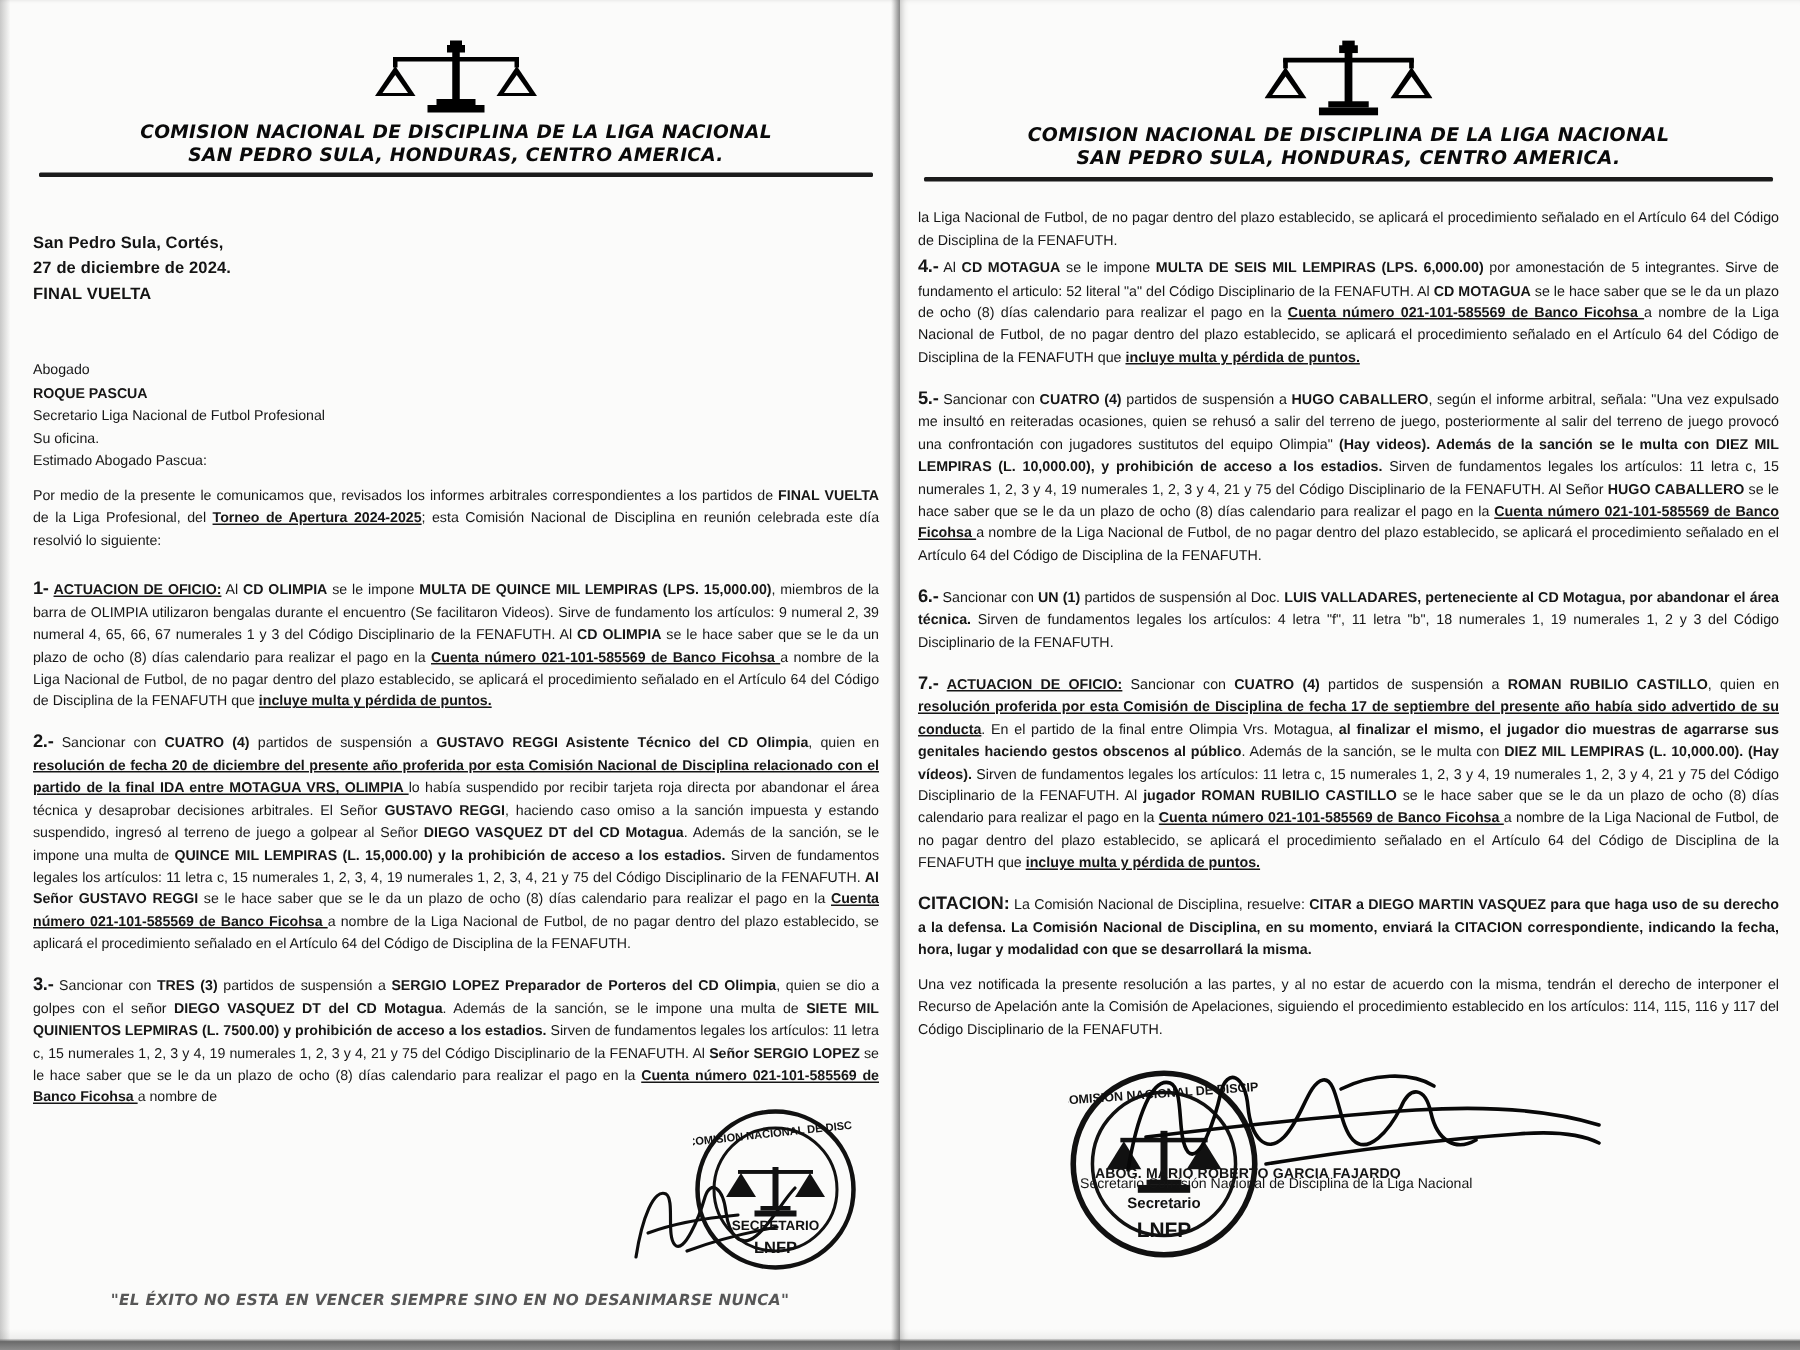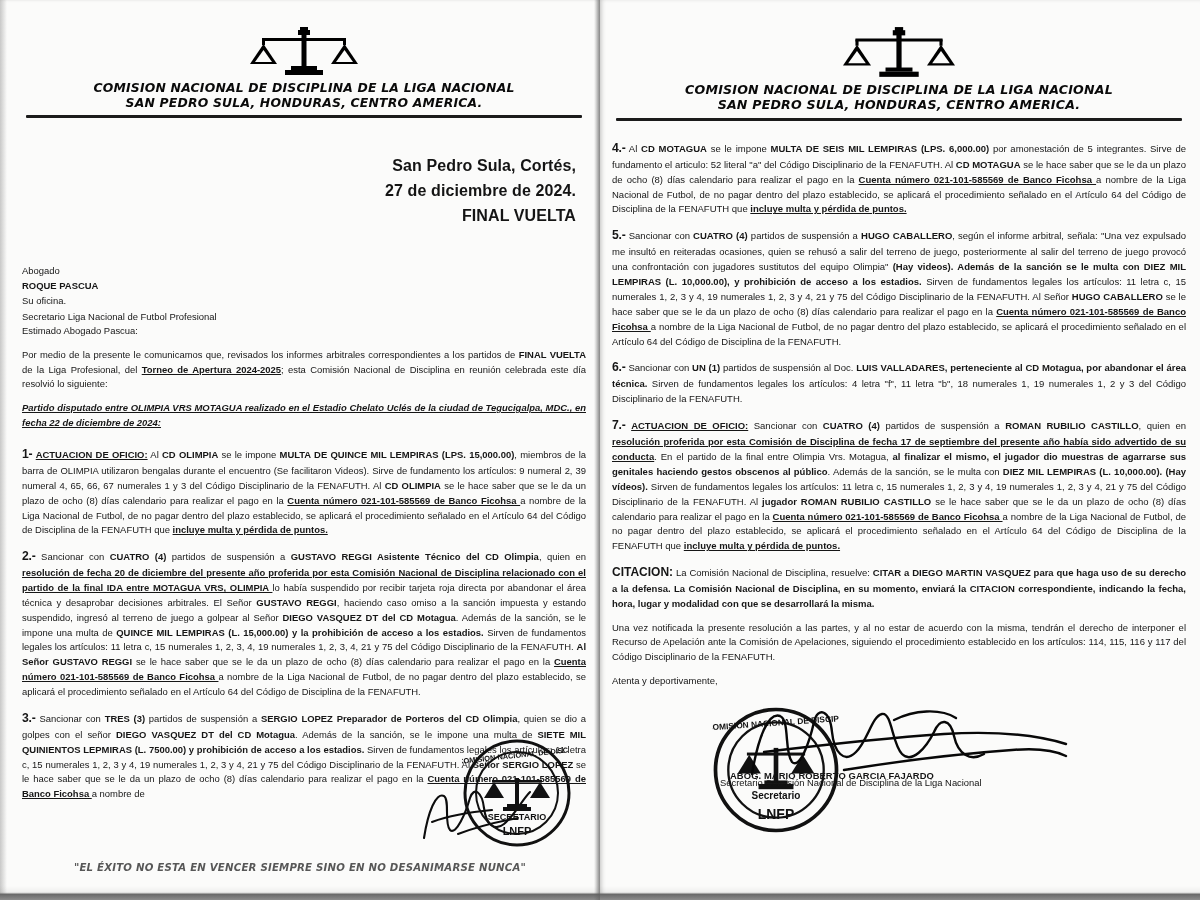--- a/index.html
+++ b/index.html
@@ -94,26 +94,25 @@
     text-align: justify;
     color: #161616;
   }
   .page-right .body { font-size: 9.5px; line-height: 1.565; }
   .body p { margin: 0 0 9px 0; }
   .tight { margin-bottom: 0 !important; }
   b, .b { font-weight: 700; }
   .u { text-decoration: underline; }
 
   .dateblock {
-    text-align: right;
-    font-weight: 700;
-    font-size: 16px;
+    font-weight: 700;
+    font-size: 11px;
     line-height: 1.55;
     margin-top: 36px;
-    margin-right: 10px;
+    margin-right: 24px;
     letter-spacing: .1px;
   }
   .addr {
     margin-top: 34px;
     line-height: 1.62;
   }
   .addr div { white-space: nowrap; }
   .greet { margin-top: 20px; }
   .intro { margin-top: 18px; }
   .matchline {
@@ -223,29 +222,28 @@
       <div>San Pedro Sula, Cortés,</div>
       <div>27 de diciembre de 2024.</div>
       <div>FINAL VUELTA</div>
     </div>
 
     <div class="body">
 
       <div class="addr">
         <div>Abogado</div>
         <div class="b">ROQUE PASCUA</div>
+        <div>Secretario Liga Nacional de Futbol Profesional</div>
         <div>Su oficina.</div>
-        <div>Secretario Liga Nacional de Futbol Profesional</div>
       </div>
 
       <p class="greet">Estimado Abogado Pascua:</p>
 
       <p class="intro">Por medio de la presente le comunicamos que, revisados los informes arbitrales correspondientes a los partidos de <b>FINAL VUELTA</b> de la Liga Profesional, del <b class="u">Torneo de Apertura 2024-2025</b>; esta Comisión Nacional de Disciplina en reunión celebrada este día resolvió lo siguiente:</p>
 
-      <p class="matchline">Partido disputado entre OLIMPIA VRS MOTAGUA realizado en el Estadio Chelato Uclés de la ciudad de Tegucigalpa, MDC., en fecha 22 de diciembre de 2024:</p>
 
       <div class="items">
 
         <p class="item"><span class="num">1-</span> <b class="u">ACTUACION DE OFICIO:</b><span> Al <b>CD OLIMPIA</b> se le  impone <b>MULTA DE QUINCE MIL LEMPIRAS (LPS. 15,000.00)</b>, miembros de la barra de OLIMPIA utilizaron bengalas durante el encuentro (Se facilitaron Videos). Sirve de fundamento los artículos: 9 numeral 2, 39 numeral 4, 65, 66, 67 numerales 1 y 3 del Código Disciplinario de la FENAFUTH. Al <b>CD OLIMPIA</b> se le hace saber que se le da un plazo de ocho (8) días calendario para realizar el pago en la <b class="u">Cuenta número 021-101-585569 de Banco Ficohsa </b>a nombre de la Liga Nacional de Futbol, de no pagar dentro del plazo establecido, se aplicará el procedimiento señalado en el Artículo 64 del Código de Disciplina de la FENAFUTH que <b class="u">incluye multa y pérdida de puntos.</b></span></p>
 
         <p class="item"><span class="num">2.-</span> <span>Sancionar con <b>CUATRO (4)</b> partidos de suspensión a <b>GUSTAVO REGGI Asistente Técnico del CD Olimpia</b>, quien en <b class="u">resolución de fecha 20 de diciembre del presente año proferida por esta Comisión Nacional de Disciplina relacionado con el partido de la final IDA entre MOTAGUA VRS, OLIMPIA </b> lo había suspendido por recibir tarjeta roja directa por abandonar el área técnica y desaprobar decisiones arbitrales. El Señor <b>GUSTAVO REGGI</b>, haciendo caso omiso a la sanción impuesta y estando suspendido, ingresó al terreno de juego a golpear al Señor <b>DIEGO VASQUEZ DT del CD Motagua</b>. Además de la sanción, se le impone una multa de <b>QUINCE MIL LEMPIRAS (L. 15,000.00) y la prohibición de acceso a los estadios.</b> Sirven de fundamentos legales los artículos: 11 letra c, 15 numerales 1, 2, 3, 4, 19 numerales 1, 2, 3, 4, 21 y 75 del Código Disciplinario de la FENAFUTH. <b>Al Señor GUSTAVO REGGI</b> se le hace saber que se le da un plazo de ocho (8) días calendario para realizar el pago en la <b class="u">Cuenta número 021-101-585569 de Banco Ficohsa </b>a nombre de la Liga Nacional de Futbol, de no pagar dentro del plazo establecido, se aplicará el procedimiento señalado en el Artículo 64 del Código de Disciplina de la FENAFUTH.</span></p>
 
         <p class="item"><span class="num">3.-</span> <span>Sancionar con <b>TRES (3)</b> partidos de suspensión a <b>SERGIO LOPEZ Preparador de Porteros del CD Olimpia</b>, quien se dio a golpes con el señor <b>DIEGO VASQUEZ DT del CD Motagua</b>. Además de la sanción, se le impone una multa de <b>SIETE MIL QUINIENTOS LEPMIRAS (L. 7500.00) y prohibición de acceso a los estadios.</b> Sirven de fundamentos legales los artículos: 11 letra c, 15 numerales 1, 2, 3 y 4, 19 numerales 1, 2, 3 y 4, 21 y 75 del Código Disciplinario de la FENAFUTH. Al <b>Señor SERGIO LOPEZ</b> se le hace saber que se le da un plazo de ocho (8) días calendario para realizar el pago en la <b class="u">Cuenta número 021-101-585569 de Banco Ficohsa </b>a nombre de</span></p>
 
       </div>
@@ -300,34 +298,34 @@
           <path d="M94.5 24 L103 36 L86 36 Z" fill="#fbfbfa"></path>
         </g>
       </svg>
       <div class="lh-line">COMISION NACIONAL DE DISCIPLINA DE LA LIGA NACIONAL</div>
       <div class="lh-line">SAN PEDRO SULA, HONDURAS, CENTRO AMERICA.</div>
       <div class="lh-rule"></div>
     </div>
 
     <div class="body" style="margin-top:18px;">
 
+      <p class="tight">la Liga Nacional de Futbol, de no pagar dentro del plazo establecido, se aplicará el procedimiento señalado en el Artículo 64 del Código de Disciplina de la FENAFUTH.</p>
 
       <p class="item"><span class="num">4.-</span> <span>Al <b>CD MOTAGUA</b> se le impone  <b>MULTA DE SEIS MIL LEMPIRAS (LPS. 6,000.00)</b> por amonestación de 5 integrantes. Sirve de fundamento el articulo: 52 literal "a" del Código Disciplinario de la FENAFUTH. Al <b>CD MOTAGUA</b> se le hace saber que se le da un plazo de ocho (8) días calendario para realizar el pago en la <b class="u">Cuenta número 021-101-585569 de Banco Ficohsa </b>a nombre de la Liga Nacional de Futbol, de no pagar dentro del plazo establecido, se aplicará el procedimiento señalado en el Artículo 64 del Código de Disciplina de la FENAFUTH que <b class="u">incluye multa y pérdida de puntos.</b></span></p>
 
       <p class="item"><span class="num">5.-</span> <span>Sancionar con <b>CUATRO (4)</b> partidos de suspensión a <b>HUGO CABALLERO</b>, según el informe arbitral, señala: "Una vez expulsado me insultó en reiteradas ocasiones, quien se rehusó a salir del terreno de juego, posteriormente al salir del terreno de juego provocó una confrontación con jugadores sustitutos del equipo Olimpia" <b>(Hay videos). Además de la sanción se le multa con DIEZ MIL LEMPIRAS (L. 10,000.00), y prohibición de acceso a los estadios.</b> Sirven de fundamentos legales los artículos: 11 letra c, 15 numerales 1, 2, 3 y 4, 19 numerales 1, 2, 3 y 4, 21 y 75 del Código Disciplinario de la FENAFUTH. Al Señor <b>HUGO CABALLERO</b> se le hace saber que se le da un plazo de ocho (8) días calendario para  realizar el pago en la <b class="u">Cuenta número 021-101-585569 de Banco Ficohsa </b>a nombre de la Liga Nacional de Futbol, de no pagar dentro del plazo establecido, se aplicará el procedimiento señalado en el Artículo 64 del Código de Disciplina de la FENAFUTH.</span></p>
 
       <p class="item"><span class="num">6.-</span> <span>Sancionar con <b>UN (1)</b> partidos de suspensión al Doc. <b>LUIS VALLADARES, perteneciente al CD Motagua, por abandonar el área técnica.</b> Sirven de fundamentos legales los artículos: 4 letra "f", 11 letra "b", 18 numerales 1, 19 numerales 1, 2 y 3 del Código Disciplinario de la FENAFUTH.</span></p>
 
       <p class="item"><span class="num">7.-</span> <b class="u">ACTUACION DE OFICIO:</b><span> Sancionar con <b>CUATRO (4)</b> partidos de suspensión a <b>ROMAN RUBILIO CASTILLO</b>, quien en <b class="u">resolución proferida por esta Comisión de Disciplina de fecha 17 de septiembre del presente año había sido advertido de su conducta</b>. En el partido de la final entre Olimpia Vrs. Motagua, <b>al finalizar el mismo, el jugador dio muestras de agarrarse sus genitales haciendo gestos obscenos al público</b>. Además de la sanción, se le multa con <b>DIEZ MIL LEMPIRAS (L. 10,000.00). (Hay vídeos).</b> Sirven de fundamentos legales los artículos: 11 letra c, 15 numerales 1, 2, 3 y 4, 19 numerales 1, 2, 3 y 4, 21 y 75 del Código Disciplinario de la FENAFUTH. Al <b>jugador ROMAN RUBILIO CASTILLO</b> se le hace saber que se le da un plazo de ocho (8) días calendario para realizar el pago en la <b class="u">Cuenta número 021-101-585569 de Banco Ficohsa </b>a nombre de la Liga Nacional de Futbol, de no pagar dentro del plazo establecido, se aplicará el procedimiento señalado en el Artículo 64 del Código de Disciplina de la FENAFUTH que <b class="u">incluye multa y pérdida de puntos.</b></span></p>
 
       <p class="item"><span class="citation-head">CITACION:</span><span> La Comisión Nacional de Disciplina, resuelve: <b>CITAR a DIEGO MARTIN VASQUEZ para que haga uso de su derecho a la defensa. La Comisión Nacional de Disciplina, en su momento, enviará la CITACION correspondiente, indicando la fecha, hora, lugar y modalidad con que se desarrollará la misma.</b></span></p>
 
       <p class="closing">Una vez notificada la presente resolución a las partes, y al no estar de acuerdo con la misma, tendrán el derecho de interponer el Recurso de Apelación ante la Comisión de Apelaciones, siguiendo el procedimiento establecido en los artículos: 114, 115, 116 y 117 del Código Disciplinario de la FENAFUTH.</p>
 
-      <p class="signoff">Atenta y deportivamente,</p>
     </div>
 
     <div class="sigwrap">
 
       <svg class="seal seal-right" width="128" height="128" viewBox="0 0 110 110">
         <g>
           <circle cx="55" cy="55" r="52" fill="none" stroke="#111" stroke-width="3.2"></circle>
           <circle cx="55" cy="55" r="41" fill="none" stroke="#111" stroke-width="2"></circle>
           <g fill="#111">
             <rect x="53" y="36" width="4" height="30"></rect>

